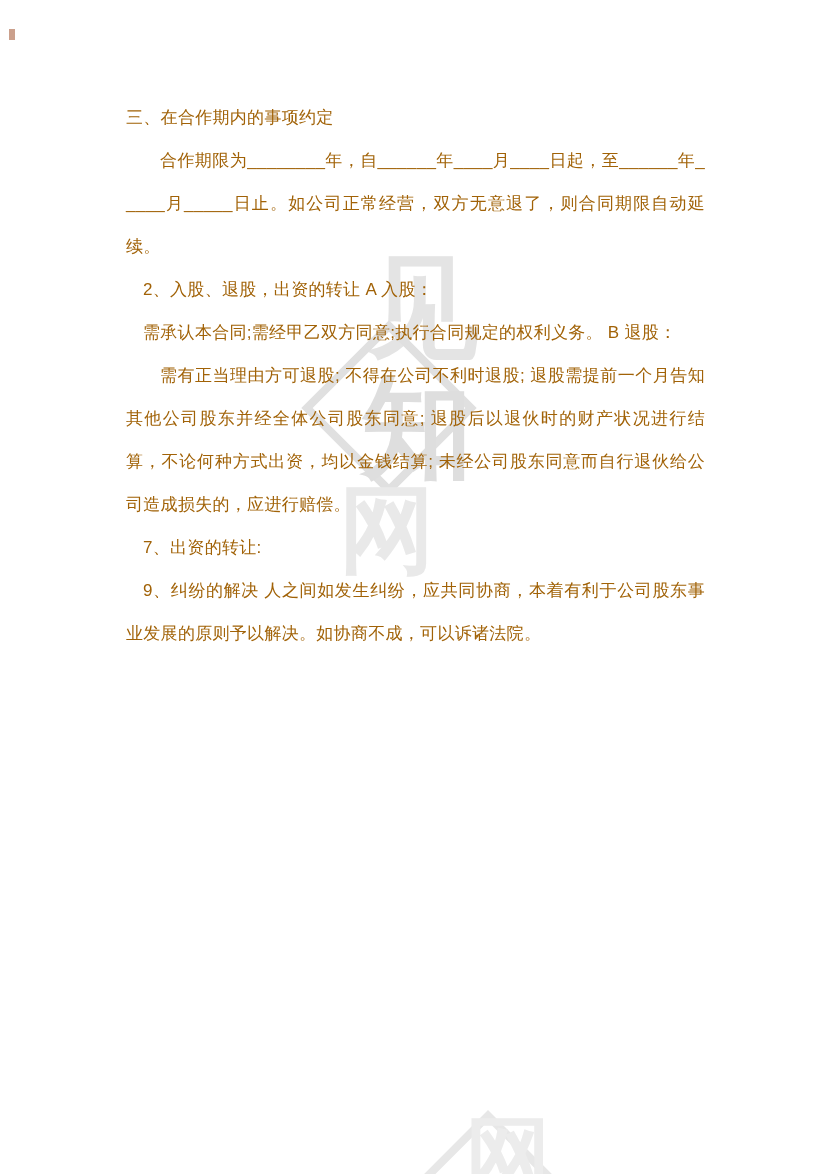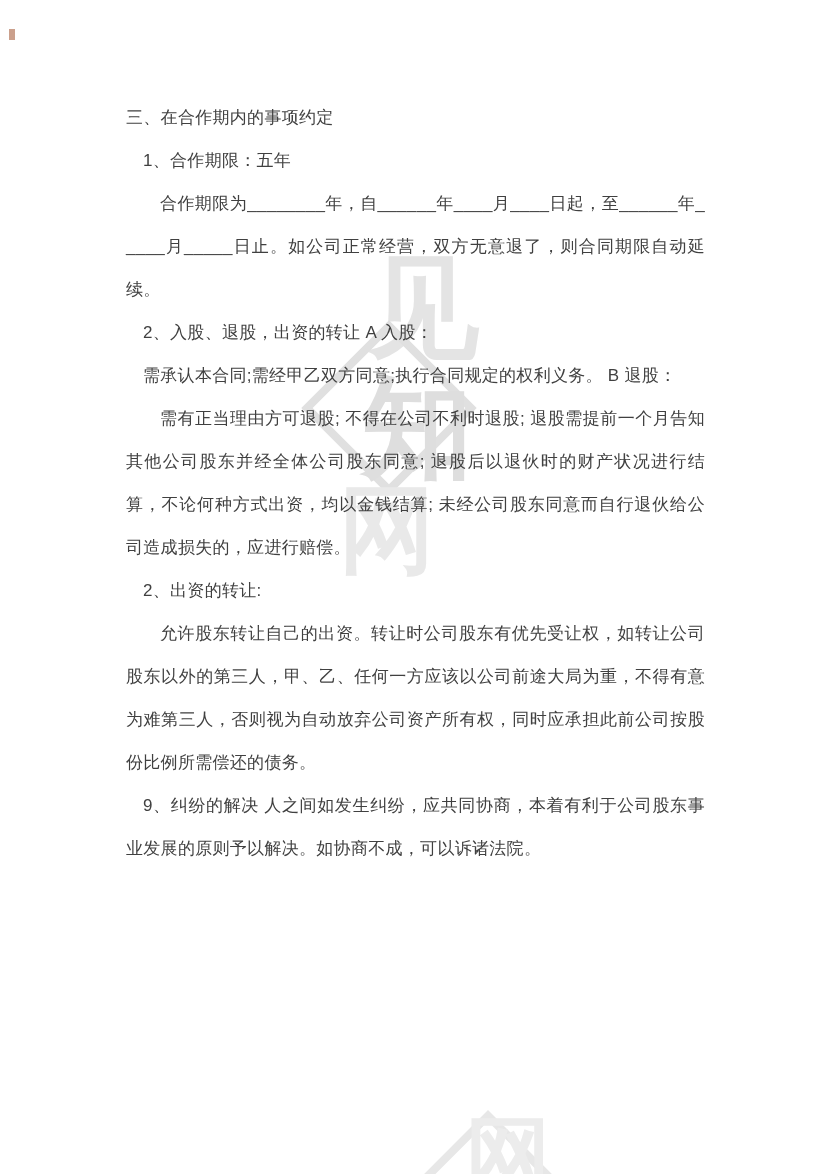--- a/index.html
+++ b/index.html
@@ -21,21 +21,21 @@
     left: 126px;
     top: 96px;
     width: 579px;
     z-index: 2;
   }
   .content p {
     margin: 0;
     font-size: 17px;
     line-height: 43px;
     letter-spacing: 0.3px;
-    color: #404040;
+    color: #a16207;
     text-align: justify;
     word-break: break-all;
   }
   .lv0 { text-indent: 0; }
   .lv1 { text-indent: 17px; }
   .lv2 { text-indent: 34px; }
   .gap { margin-top: 43px !important; }
 
   
   .wm {
@@ -93,23 +93,21 @@
     <span class="wm-ch wm-ch3">网</span>
   </div>
 
   <div class="wm wm-bottom">
     <span class="wm-diamond"></span>
     <span class="wm-chb">网</span>
   </div>
 
   <div class="content">
     <p class="lv0">三、在合作期内的事项约定</p>
-    <p class="lv1">1、合作期限：五年</p>
     <p class="lv2">合作期限为________年，自______年____月____日起，至______年_____月_____日止。如公司正常经营，双方无意退了，则合同期限自动延续。</p>
     <p class="lv1">2、入股、退股，出资的转让 A 入股：</p>
     <p class="lv1">需承认本合同;需经甲乙双方同意;执行合同规定的权利义务。 B 退股：</p>
     <p class="lv2">需有正当理由方可退股; 不得在公司不利时退股; 退股需提前一个月告知其他公司股东并经全体公司股东同意; 退股后以退伙时的财产状况进行结算，不论何种方式出资，均以金钱结算; 未经公司股东同意而自行退伙给公司造成损失的，应进行赔偿。</p>
-    <p class="lv1">2、出资的转让:</p>
-    <p class="lv2">允许股东转让自己的出资。转让时公司股东有优先受让权，如转让公司股东以外的第三人，甲、乙、任何一方应该以公司前途大局为重，不得有意为难第三人，否则视为自动放弃公司资产所有权，同时应承担此前公司按股份比例所需偿还的债务。</p>
+    <p class="lv1">7、出资的转让:</p>
     <p class="lv1">9、纠纷的解决 人之间如发生纠纷，应共同协商，本着有利于公司股东事业发展的原则予以解决。如协商不成，可以诉诸法院。</p>
   </div>
 
 </div>
 
 </body></html>

